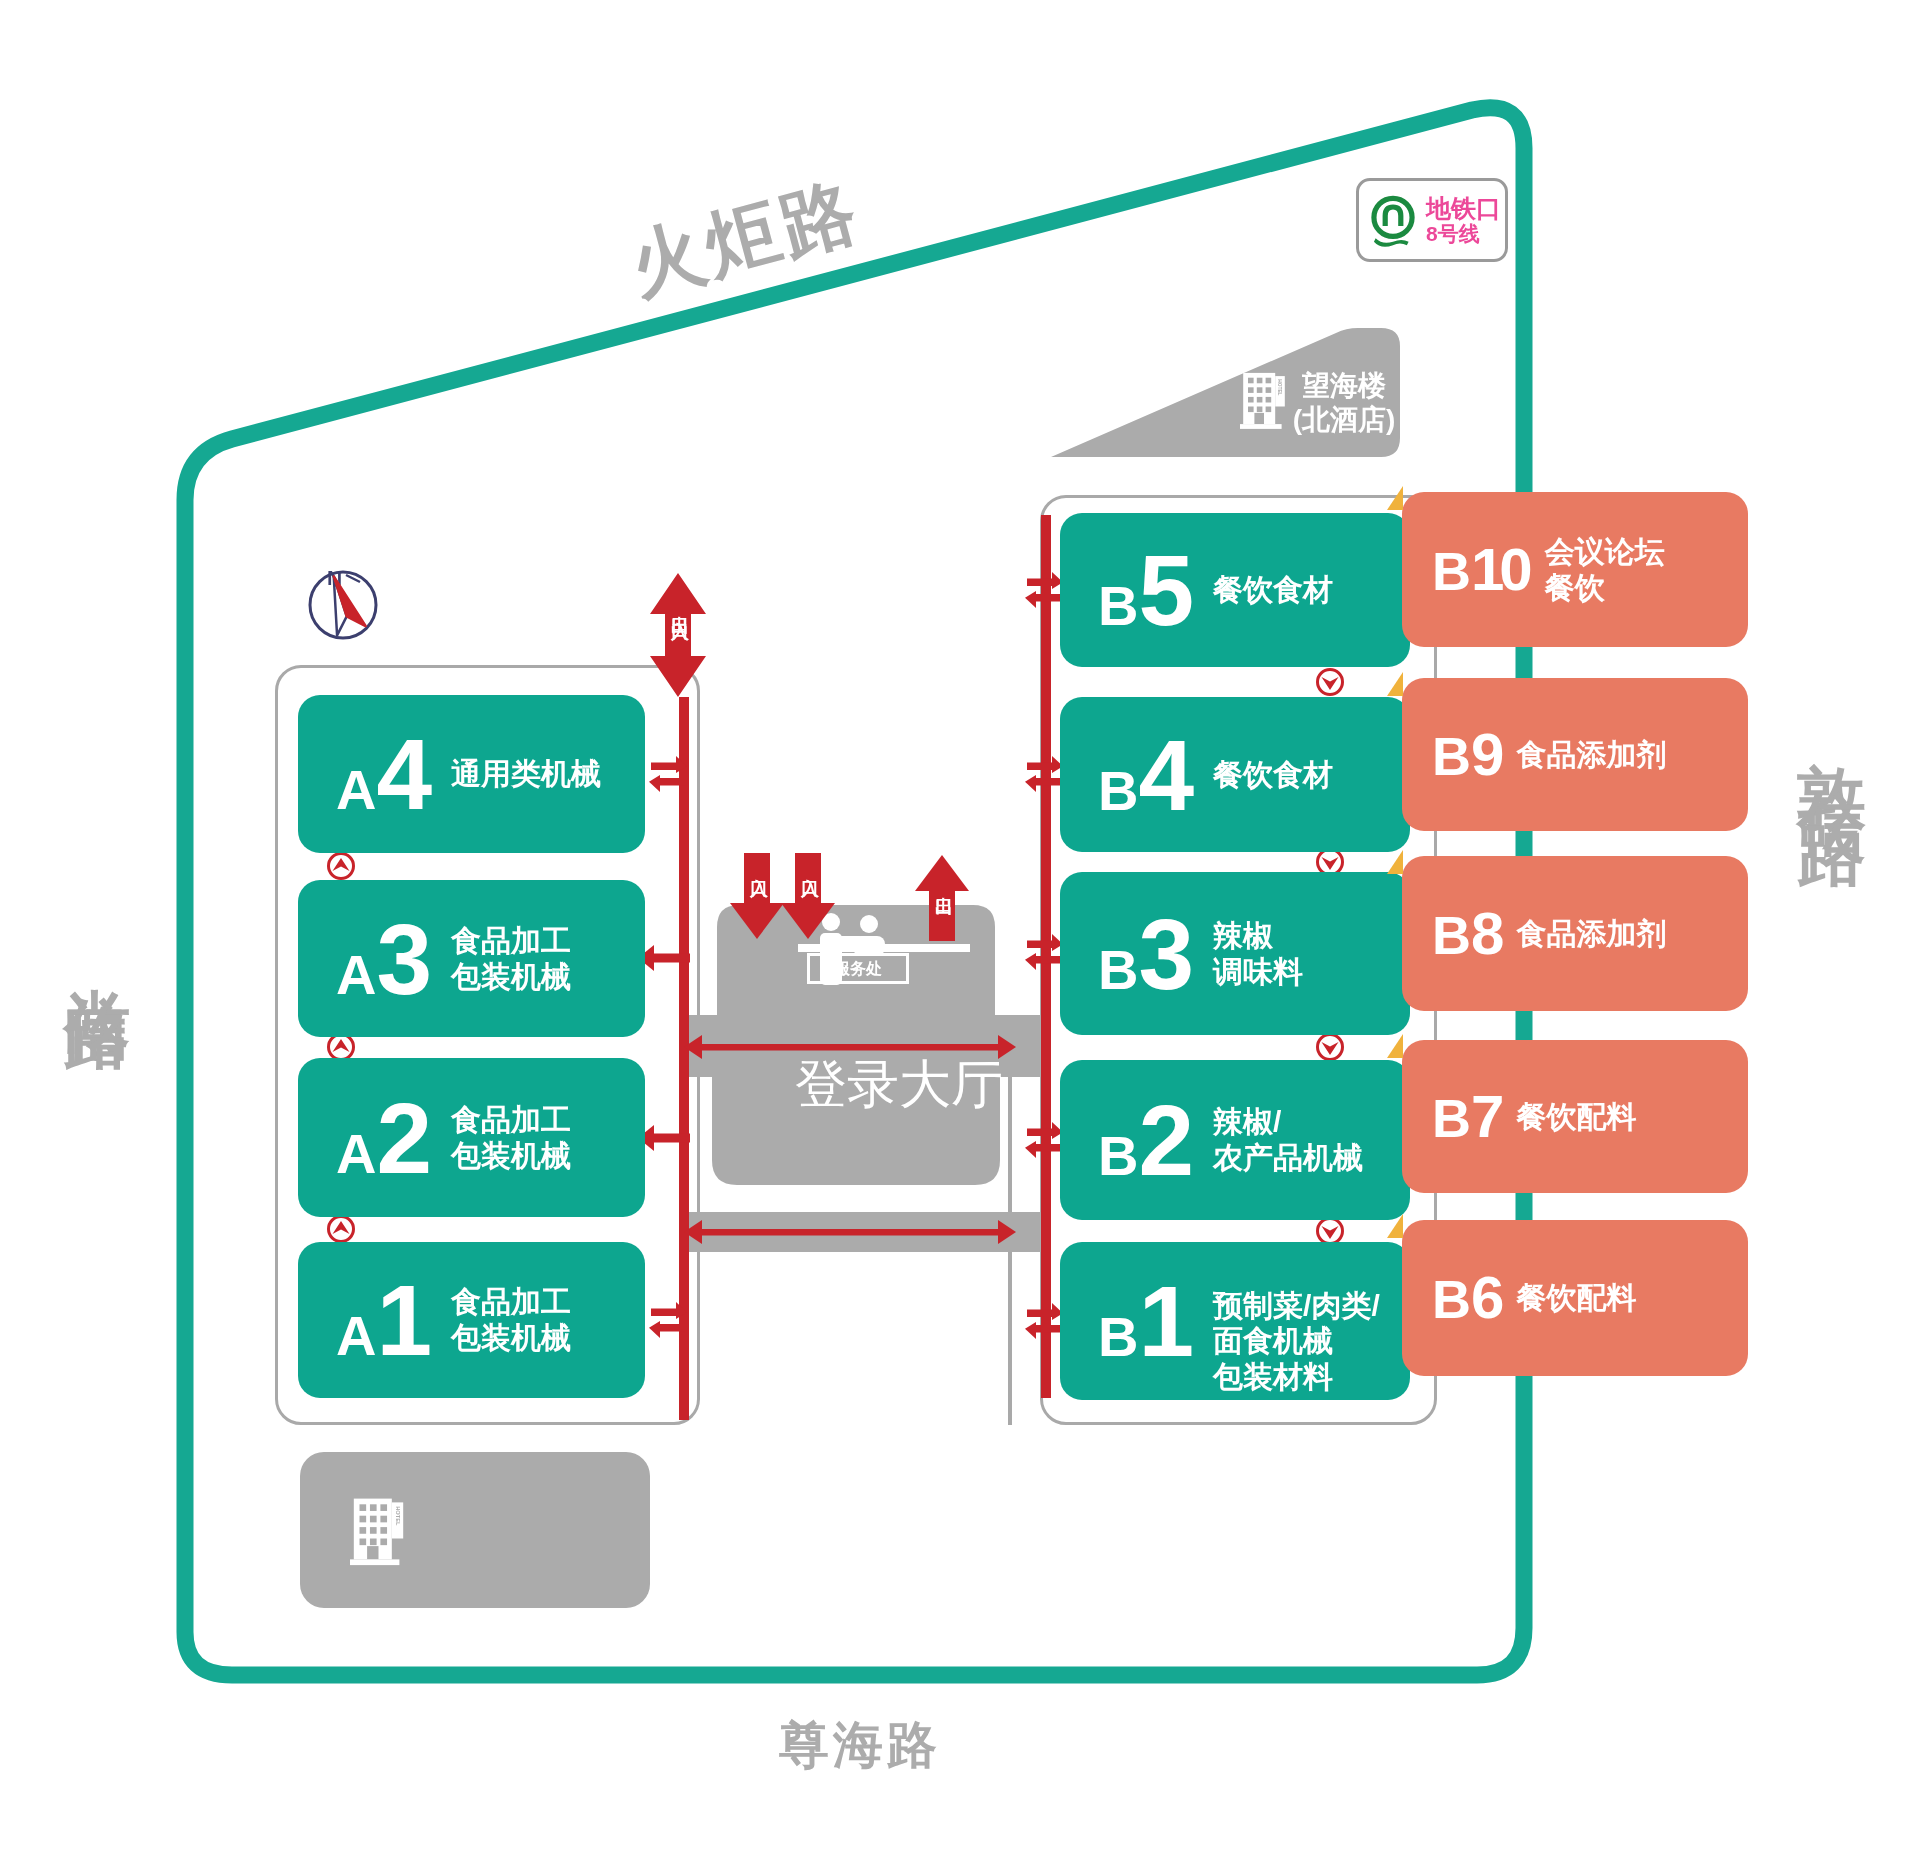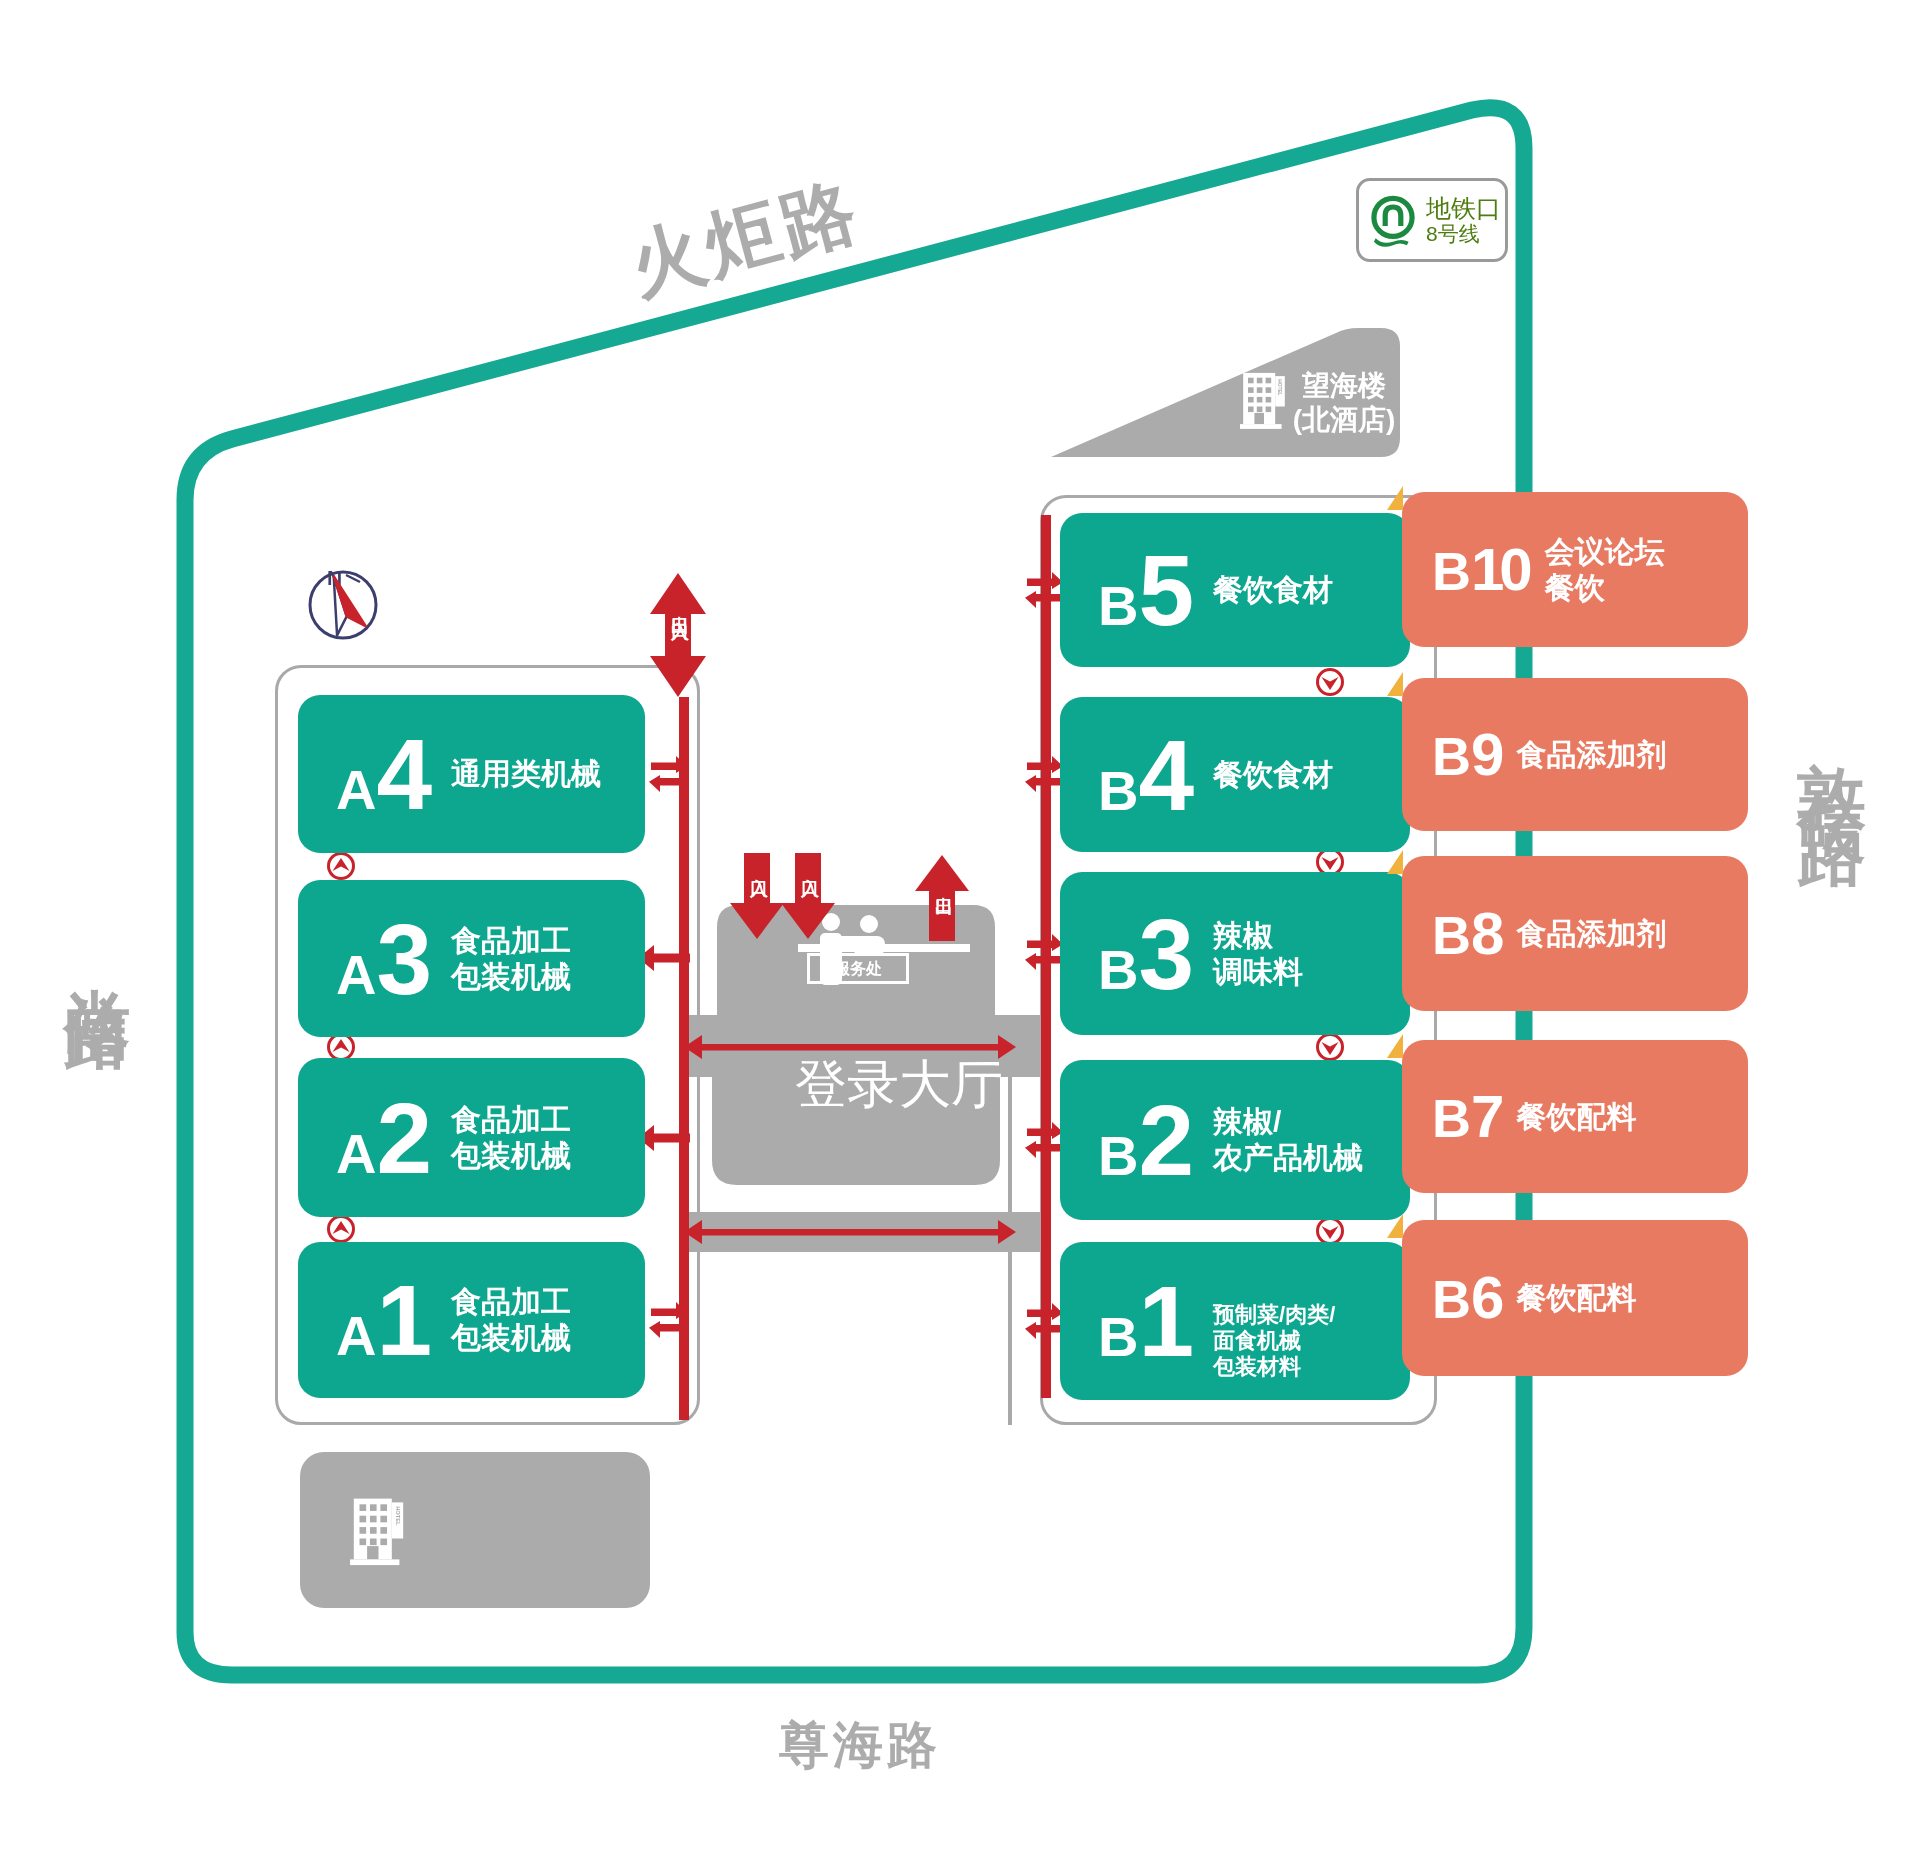--- a/index.html
+++ b/index.html
@@ -16,38 +16,38 @@
   .hall{position:absolute;border-radius:22px;color:#fff;display:flex;align-items:center;
         box-sizing:border-box;gap:22px;}
   .hall.green{background:#0DA68F;padding-left:38px;}
   .hall.orange{background:#E87A62;padding-left:30px;gap:17px;}
   .code{font-weight:bold;display:flex;align-items:baseline;line-height:1;flex:none;}
   .code .l{font-size:56px;}
   .code .n{font-size:100px;letter-spacing:-3px;}
   .hall.orange .code .l{font-size:54px;}
   .hall.orange .code .n{font-size:60px;letter-spacing:-5px;}
   .cat{font-weight:bold;font-size:30px;line-height:1.2;white-space:pre-line;}
-  .cat.small{font-size:22px;line-height:1.18;margin-top:40px;}
+  .cat.small{font-size:30px;line-height:1.18;margin-top:40px;}
   .fold{position:absolute;left:-15px;top:-6px;width:16px;height:24px;background:#F0B23C;
         clip-path:polygon(100% 0,0 100%,100% 100%);}
   
   .hotel-text{position:absolute;color:#fff;font-weight:bold;text-align:center;line-height:1.2;}
   
   .redlabel{position:absolute;color:#fff;font-weight:bold;writing-mode:vertical-rl;
             text-orientation:upright;letter-spacing:3px;}
   
   .lobby-title{position:absolute;left:689px;top:1050px;width:420px;text-align:center;
                color:#fff;font-weight:normal;font-size:52px;}
   .desk-label{position:absolute;left:807px;top:953px;width:96px;height:25px;border:3px solid #fff;
               color:#fff;font-weight:bold;font-size:16px;text-align:center;line-height:25px;box-sizing:content-box;}
   
   .metro{position:absolute;left:1356px;top:178px;width:152px;height:84px;background:#fff;
          border:3px solid #9A9A9A;border-radius:14px;display:flex;align-items:center;
          padding-left:8px;gap:7px;box-sizing:border-box;}
-  .metro-txt{color:#4d7c0f;font-weight:normal;line-height:1.12;}
+  .metro-txt{color:#ec4899;font-weight:bold;line-height:1.12;}
   .metro-txt .t1{font-size:25px;}
   .metro-txt .t2{font-size:21px;}
 </style>
 </head>
 <body>
 
 <div id="stage">
 
   <div class="street" style="left:590px;top:190px;width:310px;font-size:74px;letter-spacing:4px;transform:rotate(-15deg);">火炬路</div>
   <div class="street vert" style="left:53px;top:935px;font-size:66px;letter-spacing:9px;">尚信路</div>

